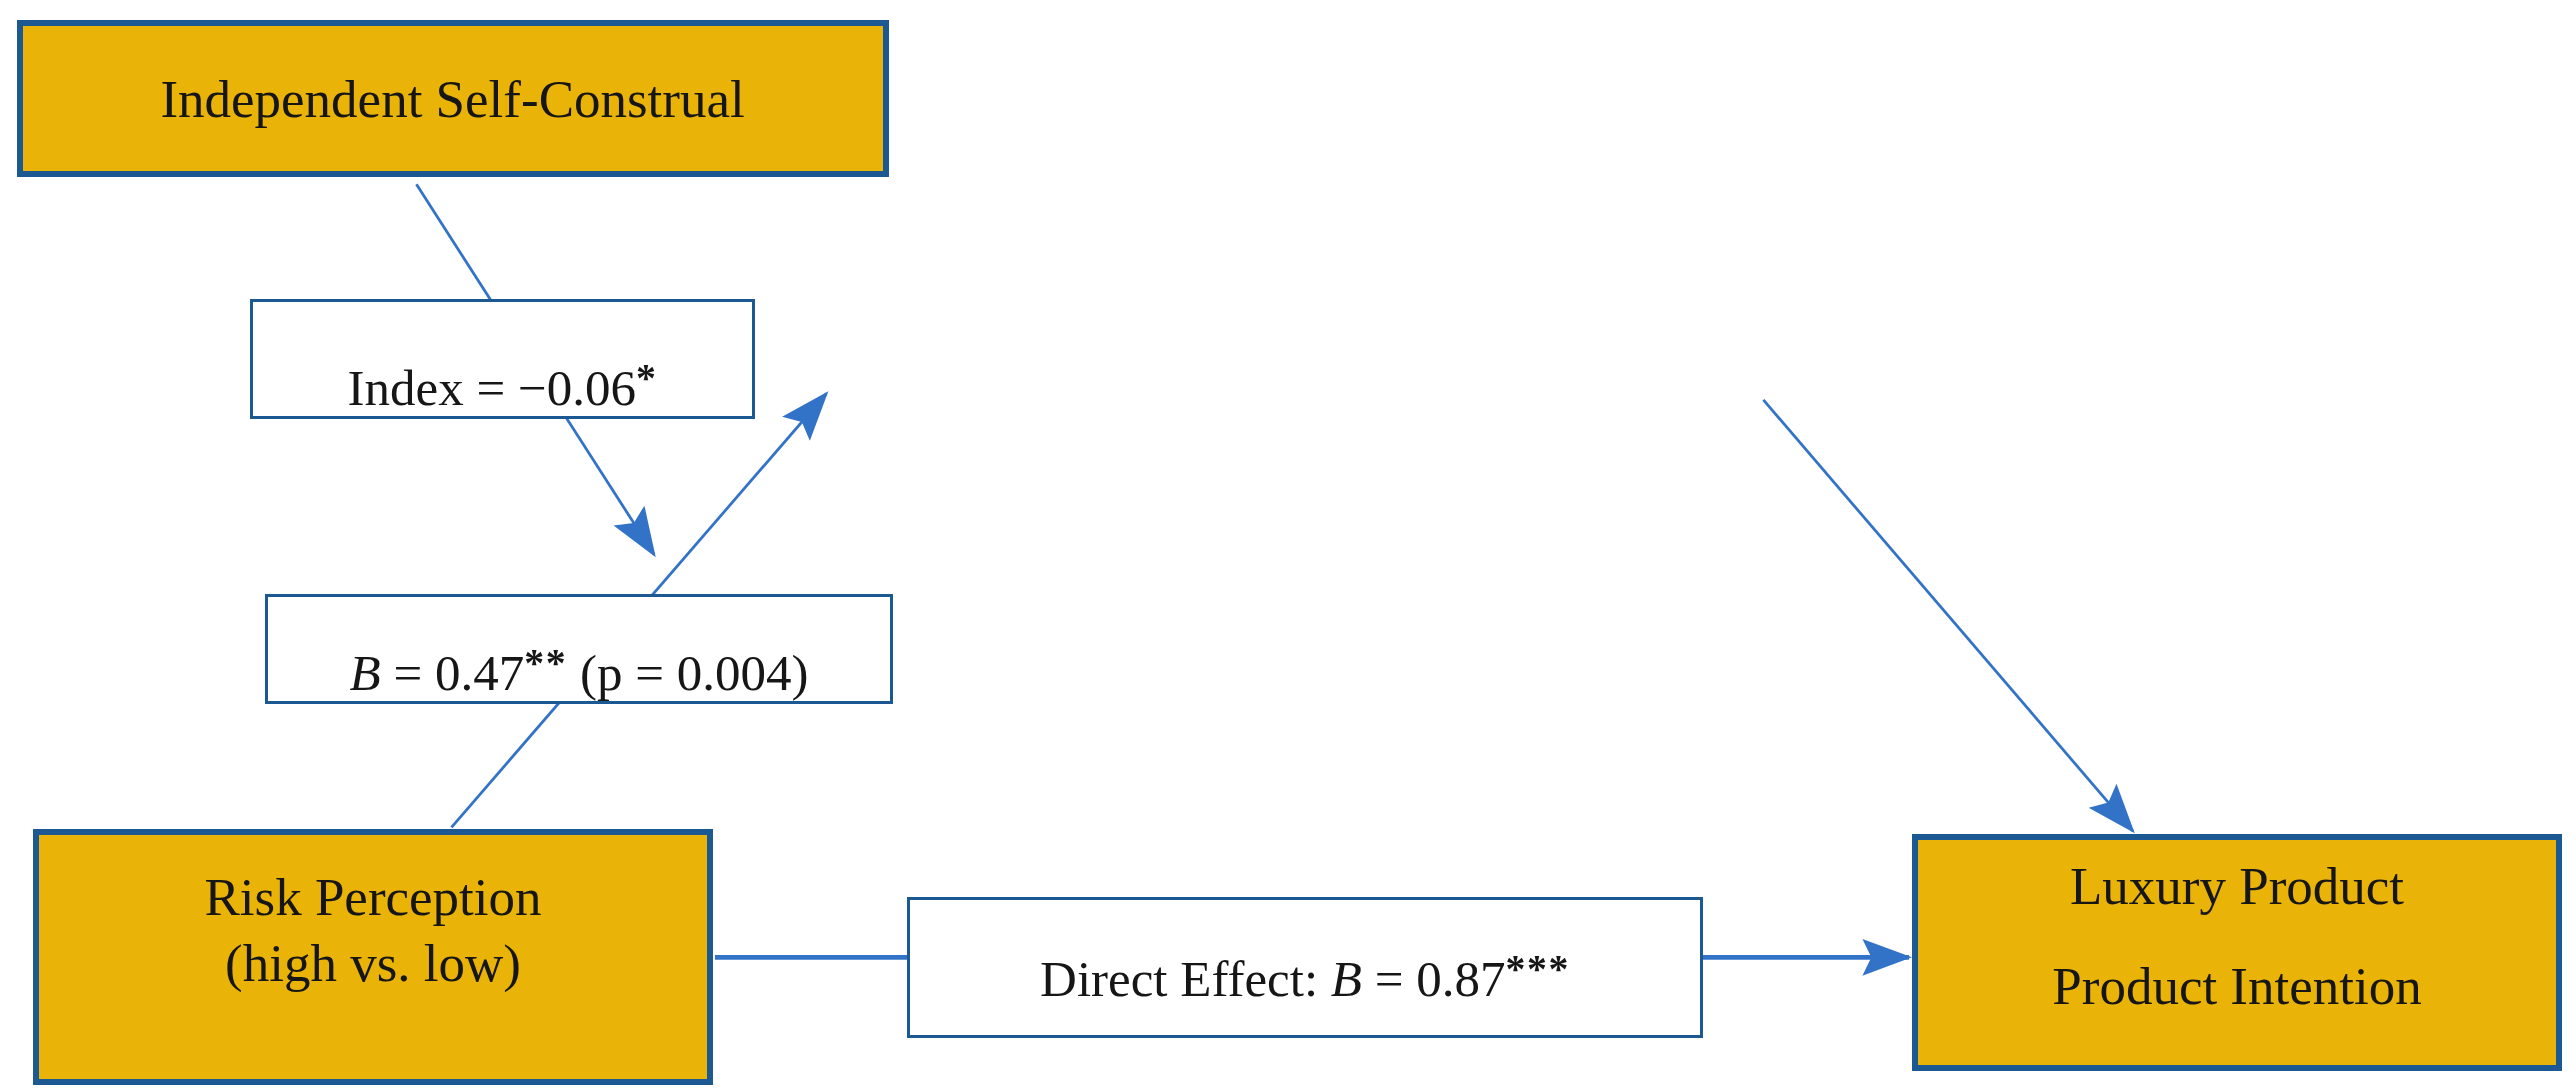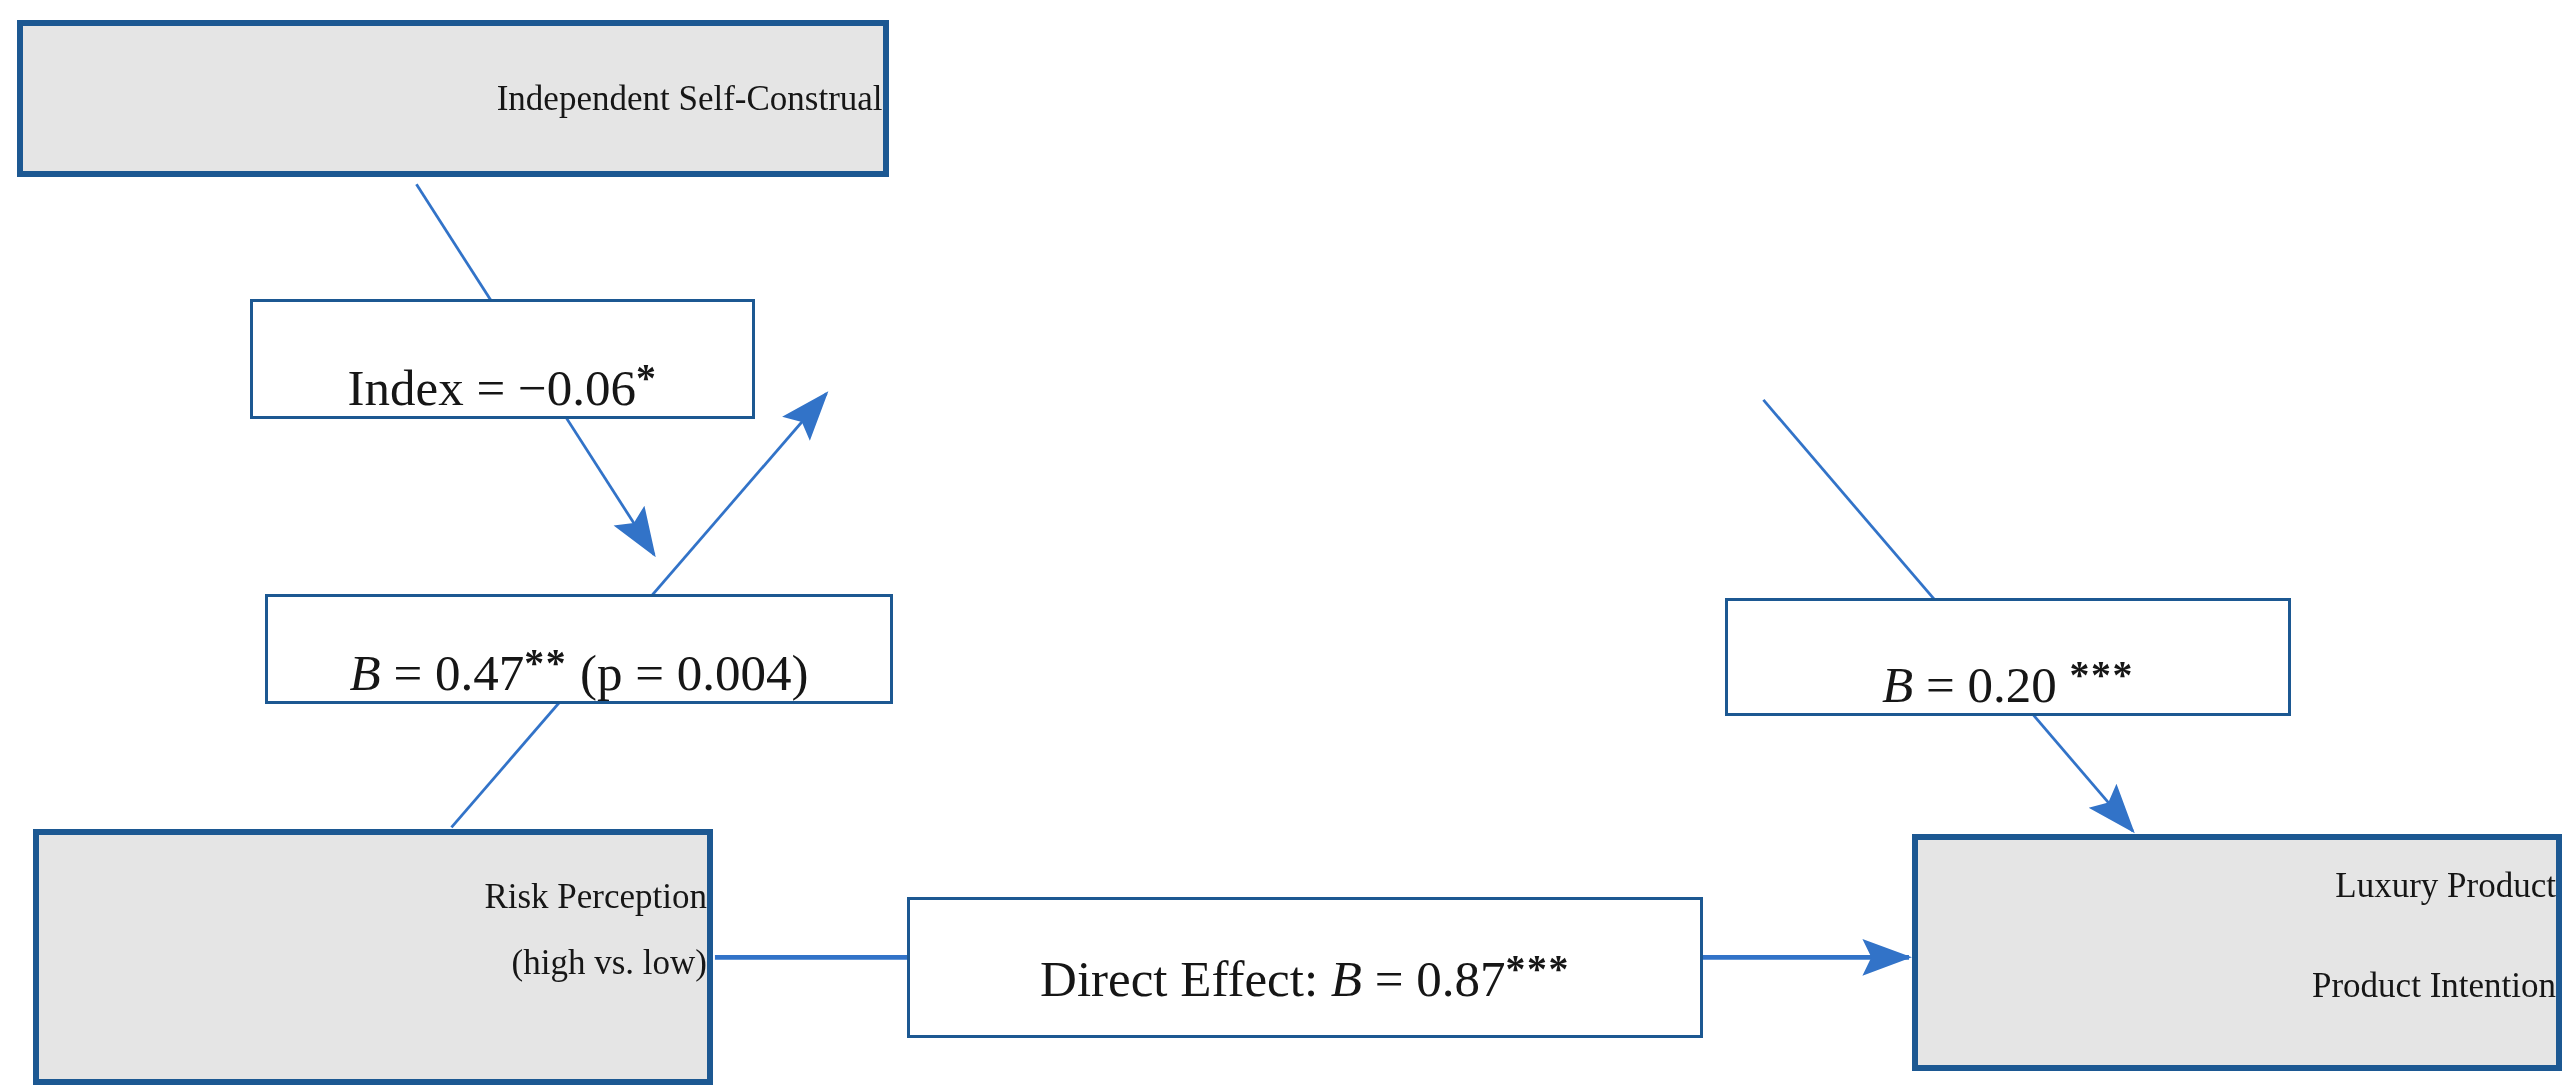--- a/index.html
+++ b/index.html
@@ -14,26 +14,26 @@
     width:2576px;height:1091px;
     background:var(--background);
     font-family:"Liberation Serif","DejaVu Serif",serif;
     color:var(--text);
     overflow:hidden;
   }
   svg.arrows{position:absolute;left:0;top:0;width:2576px;height:1091px;}
   .node{
     position:absolute;
     box-sizing:border-box;
-    background:#e5e5e5;
+    background:#eab308;
     border:6.4px solid var(--box-border);
     display:flex;flex-direction:column;
-    align-items:flex-end;justify-content:center;
+    align-items:center;justify-content:center;
     text-align:center;
-    font-size:35px;line-height:66px;
+    font-size:53px;line-height:66px;
     white-space:pre;
   }
   .plabel{
     position:absolute;
     box-sizing:border-box;
     background:#ffffff;
     border:3.7px solid var(--box-border);
     display:flex;align-items:flex-end;justify-content:center;
     text-align:center;
     font-size:51px;line-height:55px;
@@ -94,22 +94,19 @@
   </div>
 
   <div class="plabel" id="label-index">
     <span><span>Index = −0.06</span><span class="b-ital"></span><span></span><span class="stars">*</span><span></span></span>
   </div>
 
   <div class="plabel" id="label-a-path">
     <span><span></span><span class="b-ital">B</span><span> = 0.47</span><span class="stars">**</span><span> (p = 0.004)</span></span>
   </div>
 
-  <div class="plabel" id="label-b-path">
-    <span><span></span><span class="b-ital">B</span><span> = 0.20 </span><span class="stars">***</span><span></span></span>
-  </div>
 
   <div class="plabel" id="label-direct">
     <span><span>Direct Effect: </span><span class="b-ital">B</span><span> = 0.87</span><span class="stars">***</span><span></span></span>
   </div>
 
 </div>
 
 
 </body></html>

